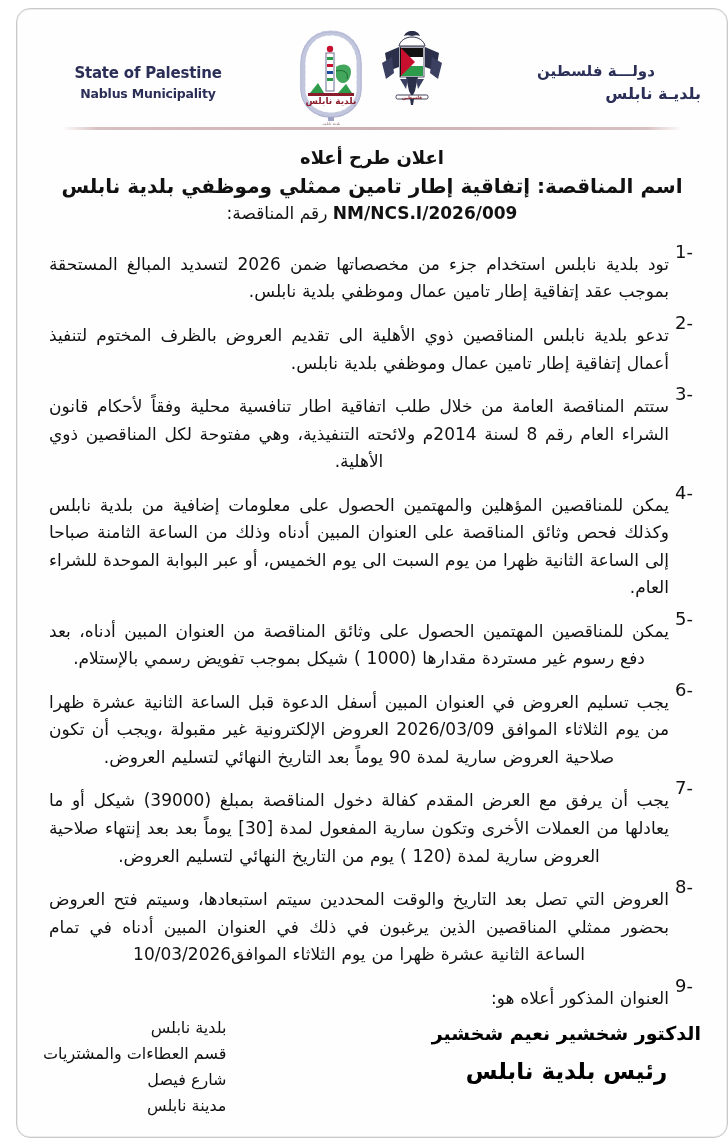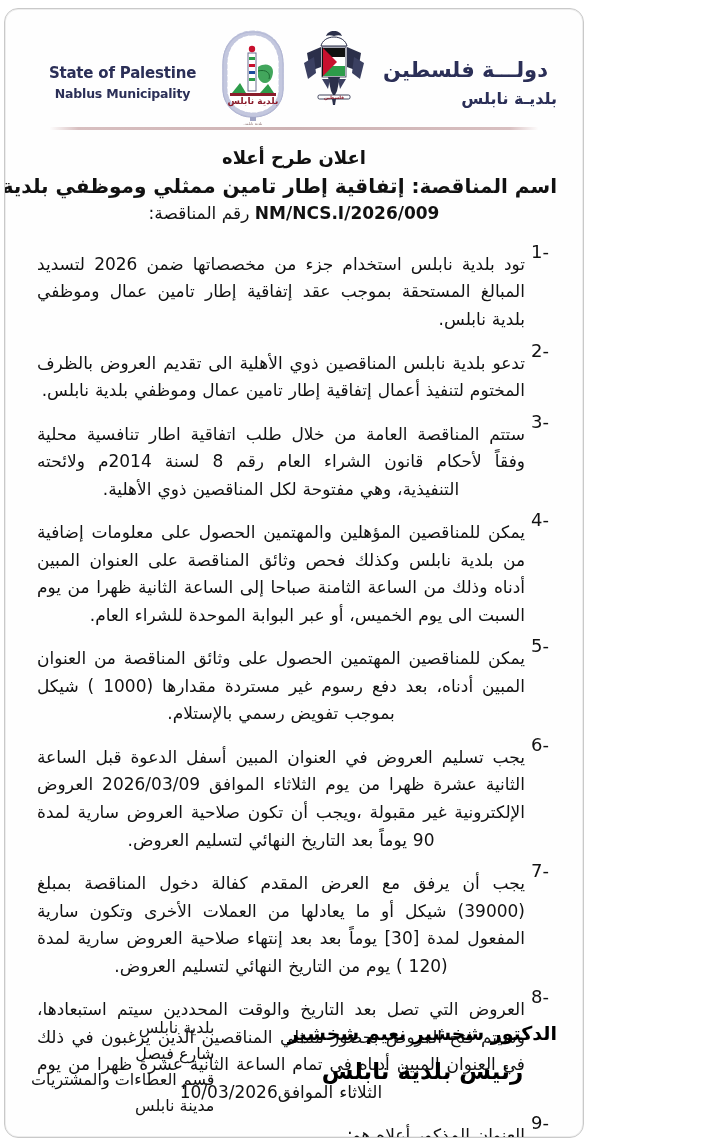--- a/index.html
+++ b/index.html
@@ -14,23 +14,23 @@
   .page {
     position: relative;
     width: 728px;
     height: 1146px;
     box-sizing: border-box;
     background: #ffffff;
     overflow: hidden;
   }
   .sheet {
     position: absolute;
-    left: 4px;
+    left: 16px;
     top: 8px;
-    width: 580px;
+    width: 712px;
     height: 1130px;
     box-sizing: border-box;
     background: #fefefe;
     border: 1px solid #c9c9c9;
     border-radius: 14px;
     box-shadow: 0 0 0 1px #ededed inset;
     overflow: hidden;
   }
   .inner {
     position: absolute;
@@ -70,21 +70,21 @@
   }
   .lh-ar {
     width: 210px;
     text-align: center;
     direction: rtl;
     color: #2b2f57;
     line-height: 1.5;
     padding-top: 12px;
   }
   .lh-ar .l1 {
-    font-size: 21px;
+    font-size: 15px;
     font-weight: bold;
     letter-spacing: 1px;
     white-space: nowrap;
   }
   .lh-ar .l2 {
     font-size: 16px;
     font-weight: bold;
     letter-spacing: 1px;
     white-space: nowrap;
     text-align: right;
@@ -338,22 +338,22 @@
         <div class="clause c9">
           <div class="clause-num">9-</div>
           <div class="clause-body last-right">العنوان المذكور أعلاه هو:</div>
         </div>
 
       </div>
 
       <div class="footer">
         <div class="addr">
           <div>بلدية نابلس</div>
+          <div>قسم العطاءات والمشتريات</div>
           <div>شارع فيصل</div>
-          <div>قسم العطاءات والمشتريات</div>
           <div>مدينة نابلس</div>
         </div>
         <div class="sign">
           <div>الدكتور شخشير نعيم شخشير</div>
           <div class="role">رئيس بلدية نابلس</div>
         </div>
       </div>
 
     </div>
   </div>

